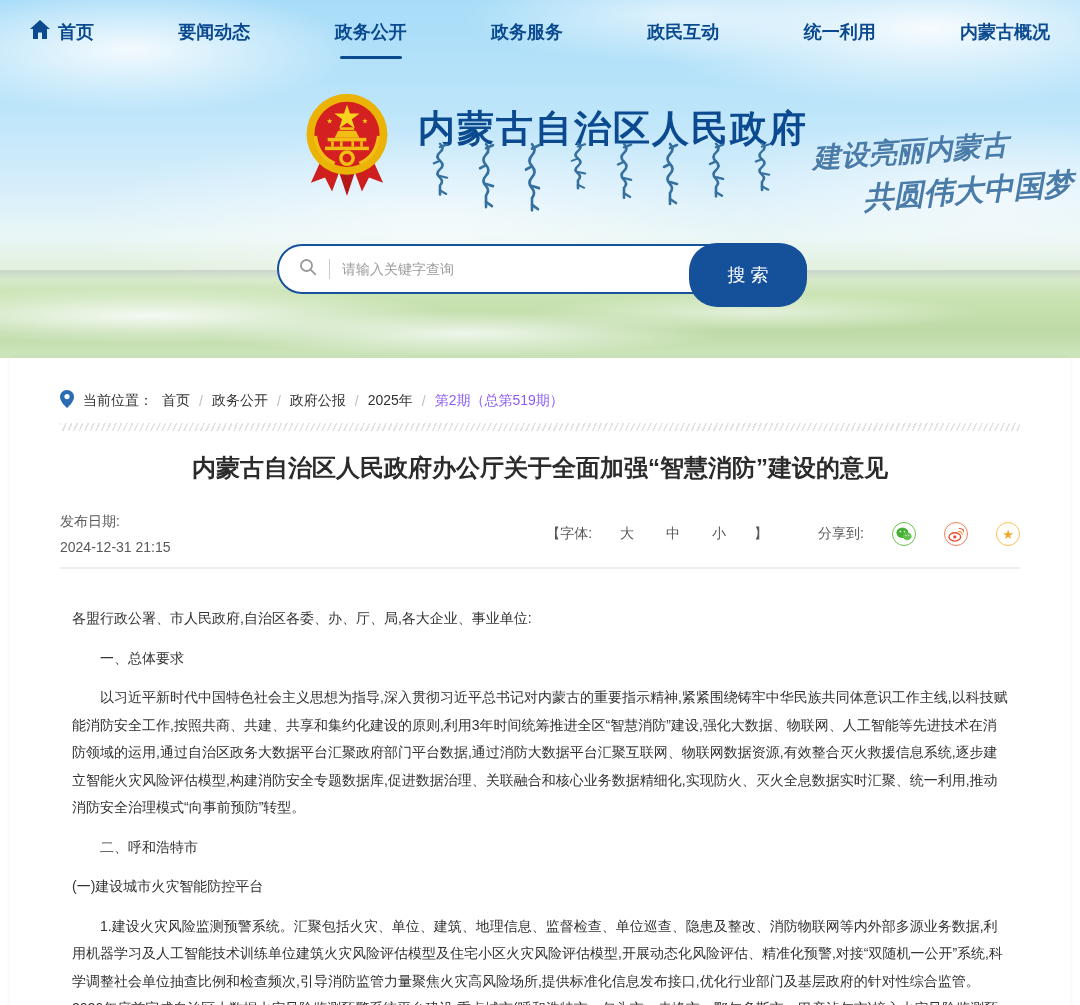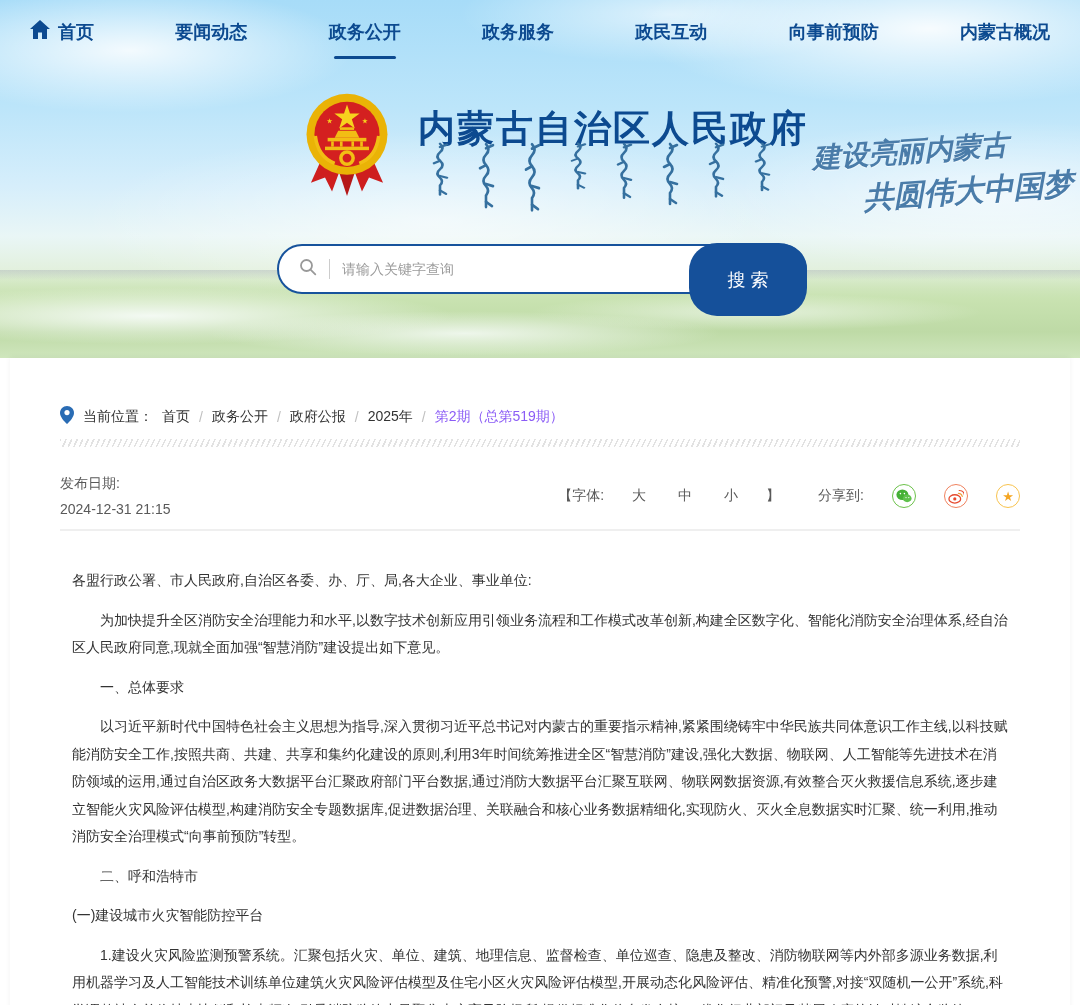--- a/index.html
+++ b/index.html
@@ -47,46 +47,46 @@
   .slogan .l2 { font-size:30px; padding-right:2px; margin-top:4px; white-space:nowrap; }
 
   
   .search-bar { position:absolute; left:277px; top:244px; width:530px; height:50px;
     background:#fff; border:2px solid #17539c; border-radius:27px; display:flex;
     align-items:center; padding-left:20px; z-index:6; }
   .search-divider { width:1px; height:20px; background:#ccc; margin:0 12px; }
   .search-input { flex:1; border:none; outline:none; font-size:14px; color:#666;
     background:transparent; font-family:inherit; }
   .search-input::placeholder { color:#9b9b9b; }
-  .search-btn { position:absolute; right:-2px; top:-3px; width:118px; height:73px;
+  .search-btn { position:absolute; right:-2px; top:-3px; width:118px; height:64px;
     border:none; border-radius:28px; background:#15509a; color:#fff; font-size:18px;
     letter-spacing:5px; text-indent:5px; cursor:pointer; font-family:inherit; }
 
   
   .card { position:relative; margin:0 10px; background:#fff; padding:0 50px;
     min-height:647px; box-shadow:0 -1px 6px rgba(0,0,0,.05); z-index:2; }
 
-  .breadcrumb { display:flex; align-items:center; gap:9px; padding-top:48px;
+  .breadcrumb { display:flex; align-items:center; gap:9px; padding-top:32px;
     font-size:14px; color:#333; }
   .breadcrumb .sep { color:#c0c0c0; }
   .breadcrumb .bc-link { cursor:pointer; }
   .breadcrumb .bc-current { color:#8b5cf6; cursor:pointer; }
 
   .hatch { margin-top:12px; height:8px;
     background:repeating-linear-gradient(115deg,#e2e2e2 0 1.5px,transparent 1.5px 5px); }
 
   .article-title { margin-top:20px; text-align:center; font-size:24px; line-height:34px;
     font-weight:bold; color:#2b2b2b; }
 
   .meta { margin-top:28px; display:flex; justify-content:space-between; align-items:center;
     font-size:14px; color:#595959; }
   .meta-left { display:flex; gap:8px;flex-direction:column; }
   .meta-right { display:flex; align-items:center; gap:24px; }
   .font-size-btn { cursor:pointer; margin:0 4px; }
-  .share-label { margin-left:14px; }
+  .share-label { margin-left:26px; }
   .share-ic { width:24px; height:24px; border-radius:50%; display:inline-flex;
     align-items:center; justify-content:center; cursor:pointer; margin-left:4px; }
   .share-wechat { border:1.5px solid #6cc24a; }
   .share-weibo  { border:1.5px solid #f0825e; }
   .share-star   { border:1.5px solid #f8c34e; color:#f5a623; font-size:13px; line-height:1; }
 
   .divider { margin-top:12px; border-top:2px solid #efefef; }
 
   .article { margin-top:36px; font-size:14px; line-height:27.5px; color:#333; }
   .article p { margin:12px; }
@@ -125,21 +125,21 @@
           <span>政务服务</span>
         </span>
     </div>
     <div class="nav-item">
       <span class="row">
           <span>政民互动</span>
         </span>
     </div>
     <div class="nav-item">
       <span class="row">
-          <span>向事前预防</span>
+          <span>统一利用</span>
         </span>
     </div>
     <div class="nav-item">
       <span class="row">
           <span>内蒙古概况</span>
         </span>
     </div>
   </nav>
 
   <div class="emblem">
@@ -224,20 +224,21 @@
     <span class="sep">/</span>
     <span class="bc-link">政府公报</span>
     <span class="sep">/</span>
     <span class="bc-link">2025年</span>
     <span class="sep">/</span>
     <span class="bc-current">第2期（总第519期）</span>
   </div>
 
   <div class="hatch"></div>
 
+  <h1 class="article-title">内蒙古自治区人民政府办公厅关于全面加强“智慧消防”建设的意见</h1>
 
   <div class="meta">
     <div class="meta-left">
       <span>发布日期:</span>
       <span>2024-12-31 21:15</span>
     </div>
     <div class="meta-right">
       <span>【字体:</span>
       <span class="font-size-btn">大</span>
       <span class="font-size-btn">中</span>
@@ -263,21 +264,20 @@
           </svg>
       </span>
       <span class="share-ic share-star">★</span>
     </div>
   </div>
 
   <div class="divider"></div>
 
   <div class="article">
     <p>各盟行政公署、市人民政府,自治区各委、办、厅、局,各大企业、事业单位:</p>
-    <p class="indent">为加快提升全区消防安全治理能力和水平,以数字技术创新应用引领业务流程和工作模式改革创新,构建全区数字化、智能化消防安全治理体系,经自治区人民政府同意,现就全面加强“智慧消防”建设提出如下意见。</p>
     <p class="indent">一、总体要求</p>
     <p class="indent">以习近平新时代中国特色社会主义思想为指导,深入贯彻习近平总书记对内蒙古的重要指示精神,紧紧围绕铸牢中华民族共同体意识工作主线,以科技赋能消防安全工作,按照共商、共建、共享和集约化建设的原则,利用3年时间统筹推进全区“智慧消防”建设,强化大数据、物联网、人工智能等先进技术在消防领域的运用,通过自治区政务大数据平台汇聚政府部门平台数据,通过消防大数据平台汇聚互联网、物联网数据资源,有效整合灭火救援信息系统,逐步建立智能火灾风险评估模型,构建消防安全专题数据库,促进数据治理、关联融合和核心业务数据精细化,实现防火、灭火全息数据实时汇聚、统一利用,推动消防安全治理模式“向事前预防”转型。</p>
     <p class="indent">二、呼和浩特市</p>
     <p>(一)建设城市火灾智能防控平台</p>
     <p class="indent">1.建设火灾风险监测预警系统。汇聚包括火灾、单位、建筑、地理信息、监督检查、单位巡查、隐患及整改、消防物联网等内外部多源业务数据,利用机器学习及人工智能技术训练单位建筑火灾风险评估模型及住宅小区火灾风险评估模型,开展动态化风险评估、精准化预警,对接“双随机一公开”系统,科学调整社会单位抽查比例和检查频次,引导消防监管力量聚焦火灾高风险场所,提供标准化信息发布接口,优化行业部门及基层政府的针对性综合监管。2026年底前完成自治区大数据火灾风险监测预警系统平台建设,重点城市(呼和浩特市、包头市、赤峰市、鄂尔多斯市、巴彦淖尔市)接入火灾风险监测预警系统相关数据并开展推广应用;2027年底前其他盟市完成接入。</p>
   </div>
 
 </div>
 
 </body></html>

